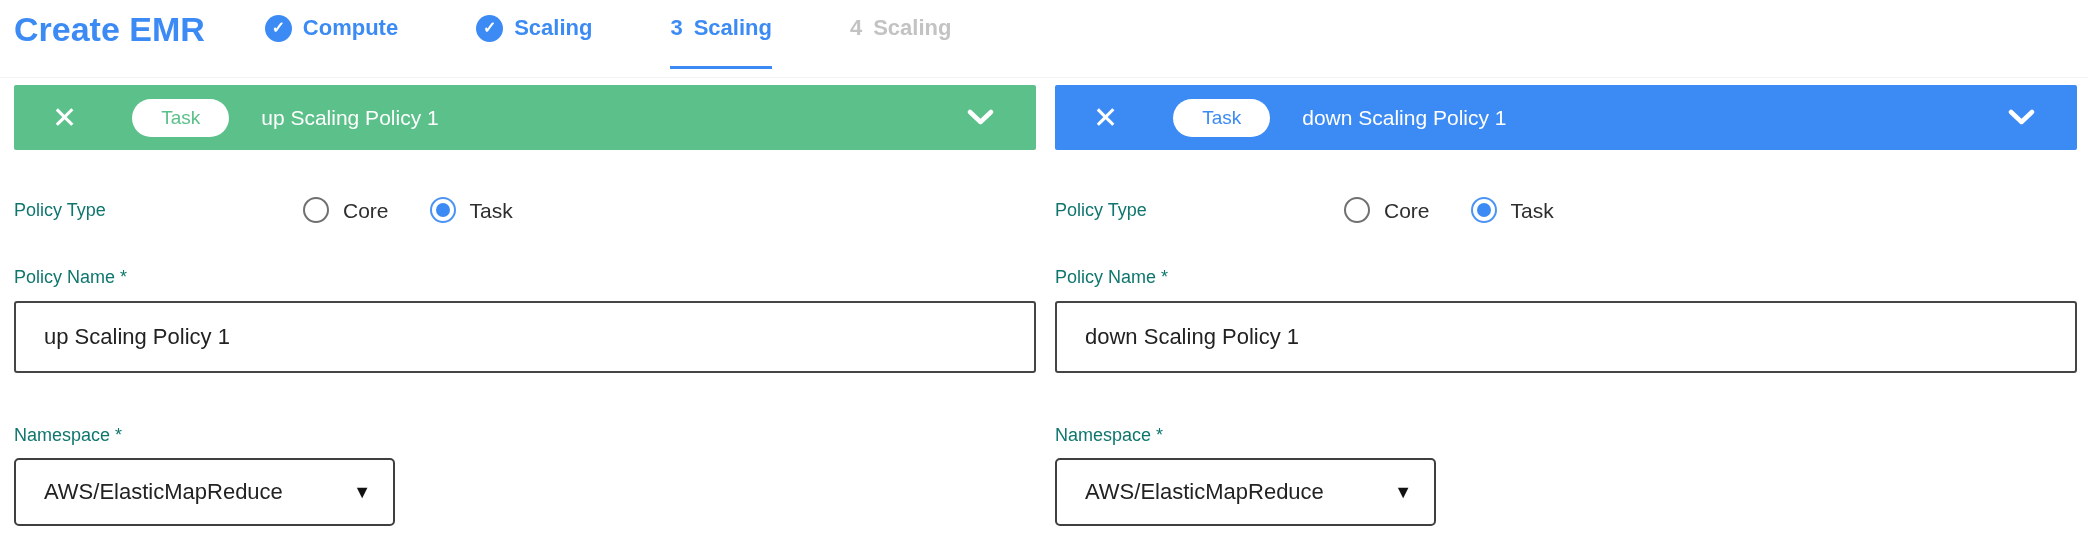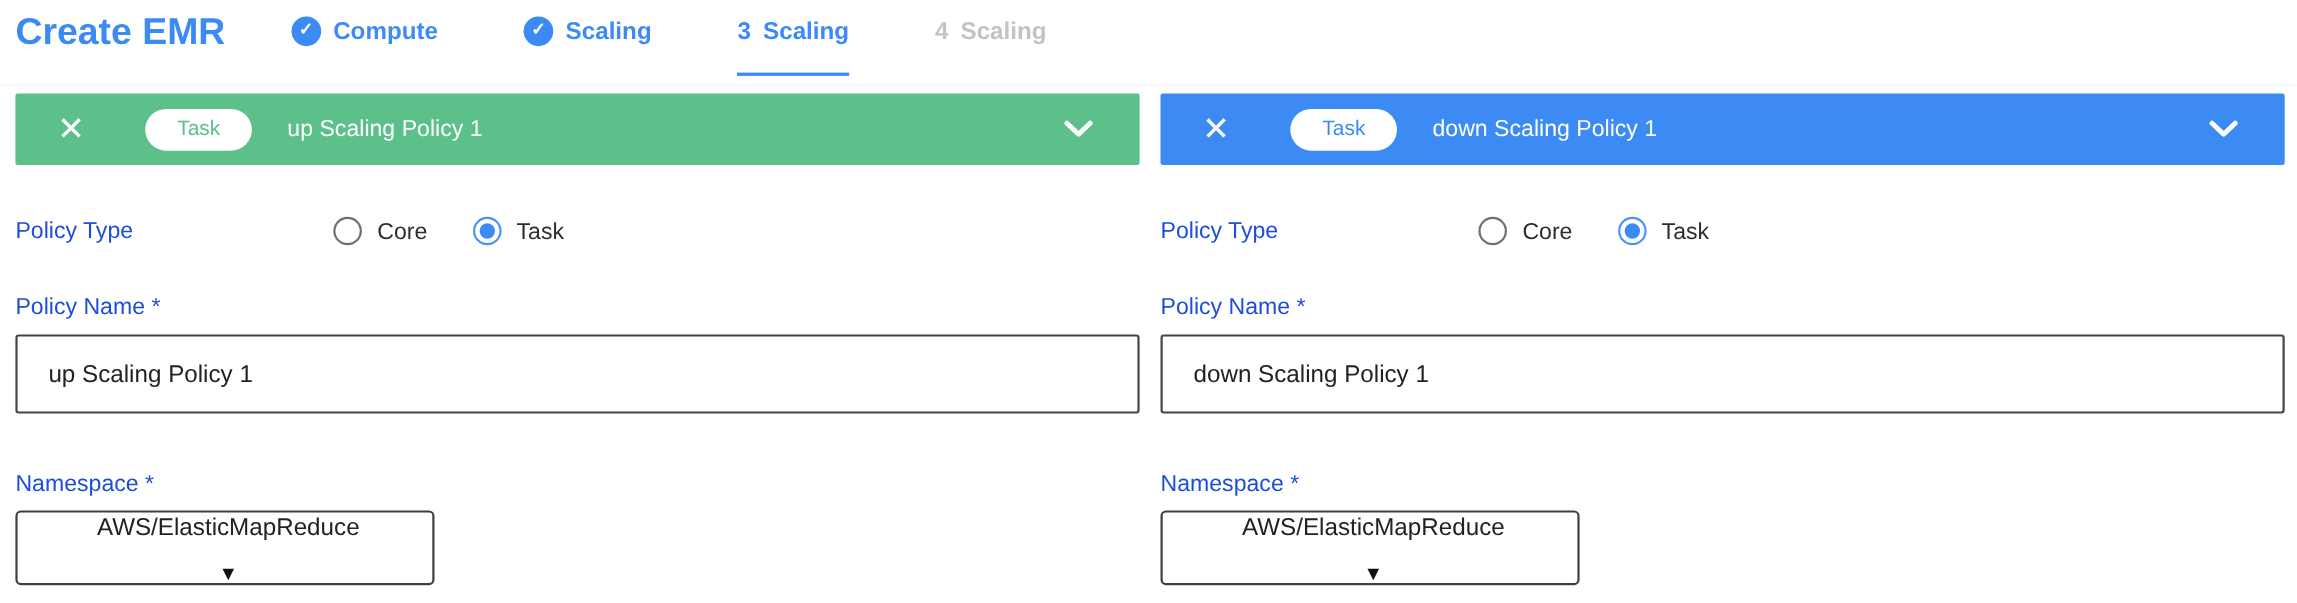--- a/index.html
+++ b/index.html
@@ -83,21 +83,21 @@
     padding: 8px 29px;
     font-size: 19px;
     margin-left: 55px;
   }
   .bar.green .pill { color: #5BC08A; }
   .bar.blue  .pill { color: #3C8BF4; }
   .bar-title { margin-left: 32px; font-size: 21px; }
   .chev { margin-left: auto; display: flex; align-items: center; cursor: pointer; }
 
   
-  .flabel { font-size: 21px; color: #1d4ed8; }
+  .flabel { font-size: 18px; color: #0f766e; }
   .ptype-row {
     display: flex;
     align-items: center;
     margin-top: 47px;
   }
   .ptype-label { width: 289px; }
   .radio-group { display: flex; align-items: flex-end; }
   .radio {
     width: 26px; height: 26px;
     border-radius: 50%;
@@ -140,21 +140,20 @@
     border: 2px solid #3f3f3f;
     border-radius: 5px;
     display: flex;
     align-items: center;
     justify-content: space-between;
     padding: 0 22px 0 28px;
     font-size: 22px;
     color: #222222;
     cursor: pointer;
     background: #ffffff;
-    flex-direction: column;
   }
   .caret { font-size: 18px; color: #111111; line-height: 1; }
 </style>
 </head>
 <body>
 
 <div class="topnav">
   <div class="app-title">Create EMR</div>
 
   <div class="step done">

